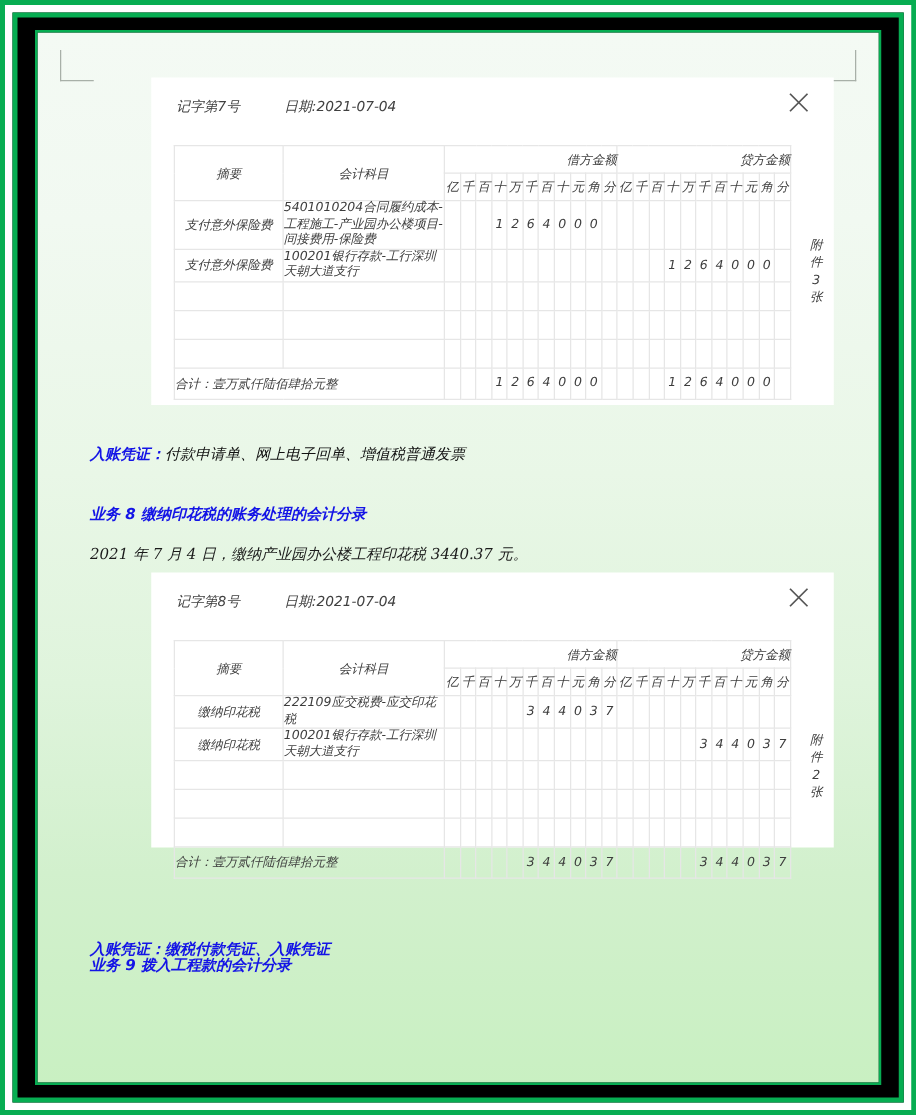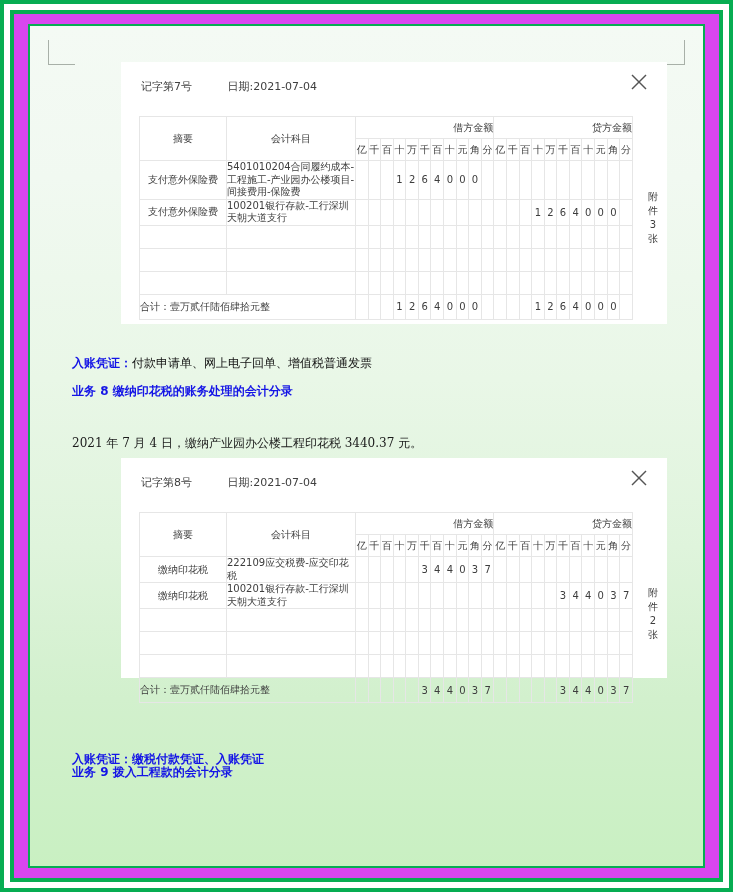--- a/index.html
+++ b/index.html
@@ -17,21 +17,22 @@
     left: 0; top: 0; width: 733px; height: 892px;
     box-sizing: border-box;
     border: 4px solid #07ad52;
     background: #ffffff;
   }
   .frame-mid {
     position: absolute;
     left: 6px; top: 6px; right: 6px; bottom: 6px;
     box-sizing: border-box;
     border: 4px solid #07ad52;
-    background: #d946ef;
+    background: #000000;
+    font-style: italic;
   }
   .frame-inner {
     position: absolute;
     left: 14px; top: 10px; right: 14px; bottom: 10px;
     box-sizing: border-box;
     border: 2px solid #07ad52;
     background: linear-gradient(to bottom,#f4faf4 0%, #f1f9f1 18%, #e9f7e7 42%, #dff4dc 62%, #d2f0cd 80%, #c9f0c2 100%);
     overflow: hidden;
   }
   .crop-mark {
@@ -148,21 +149,21 @@
     line-height: 27px;
     color: #1a1a1a;
     font-family: "DejaVu Serif", "Liberation Serif", serif;
     white-space: nowrap;
   }
   .para.blue { color: #1414e6; font-weight: bold; font-family: "DejaVu Sans", sans-serif; }
   .para .lead { color: #1414e6; font-weight: bold; font-family: "DejaVu Sans", sans-serif; }
   .para .body-txt { color: #111111; font-family: "DejaVu Serif", serif; font-weight: normal; }
 
   #p-voucher-1  { top: 312px; }
-  #p-heading-8  { top: 340px; }
+  #p-heading-8  { top: 360px; }
   #p-biz-8      { top: 392px; }
   #p-voucher-2  { top: 708px; }
   #p-heading-9  { top: 721px; }
   #p-biz-9-l1   { top: 798px; }
 </style>
 </head>
 <body>
 
 <div class="frame-outer">
   <div class="frame-mid">

